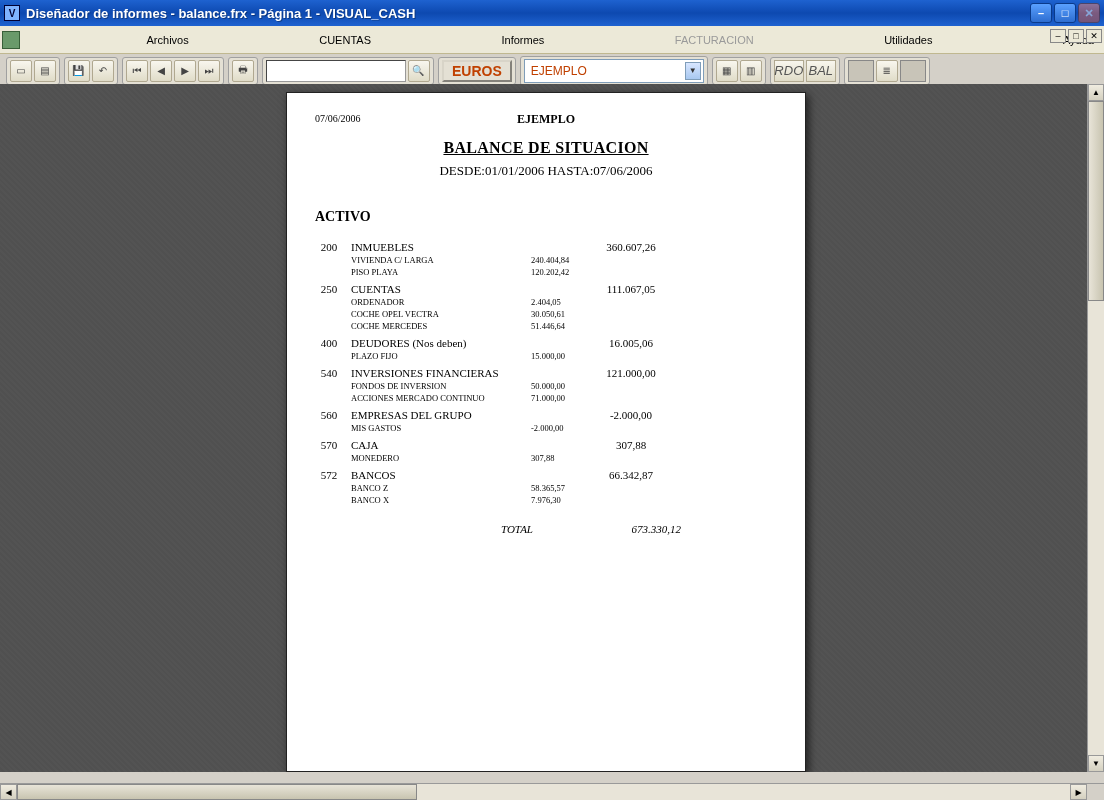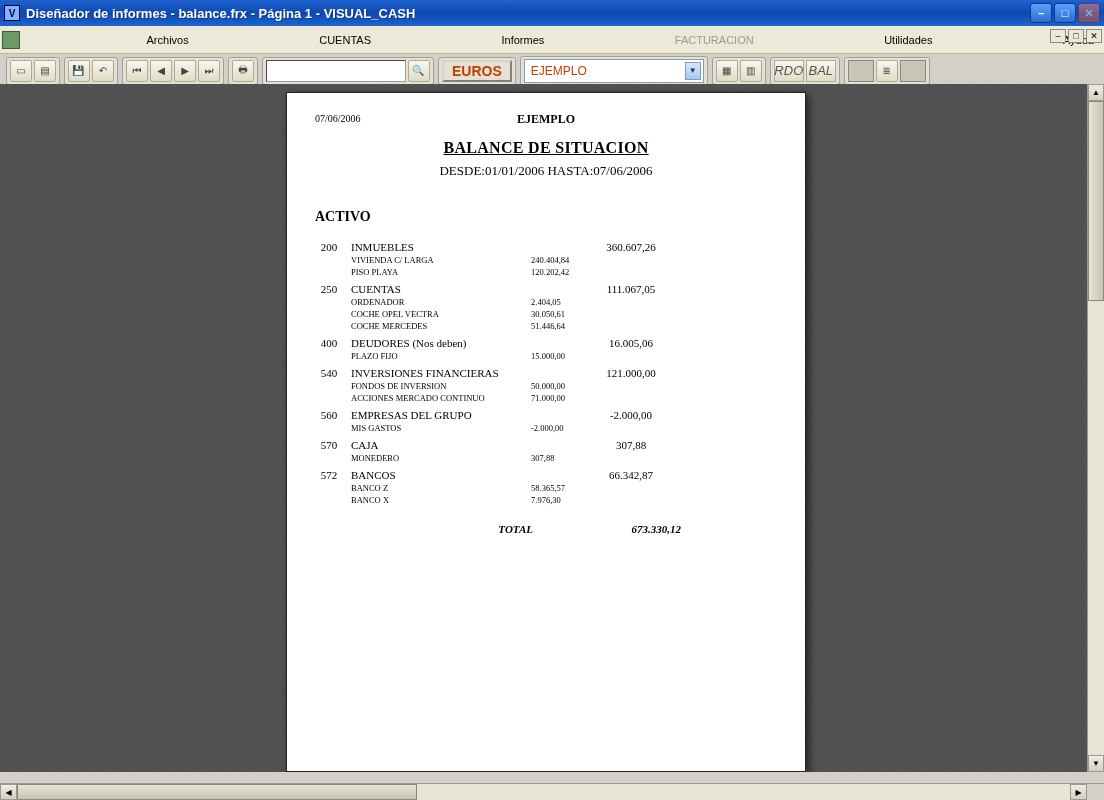--- a/index.html
+++ b/index.html
@@ -199,21 +199,21 @@
     font-size: 8.5px;
     text-transform: uppercase;
     padding-top: 2px;
   }
   .sub-row .name { padding-left: 0; }
   .sub-row .amt { }
   .total-row {
     display: grid;
     grid-template-columns: 36px 200px 130px;
     font-size: 11px;
-    font-weight: bold;
+    font-weight: normal;
     font-style: italic;
     margin-top: 18px;
   }
   .total-row .label { text-align:right; padding-right:18px;}
   .total-row .amt { text-align:right;}
 
   
   .hscroll {
     position: absolute;
     left:0; right:0; bottom:0;

